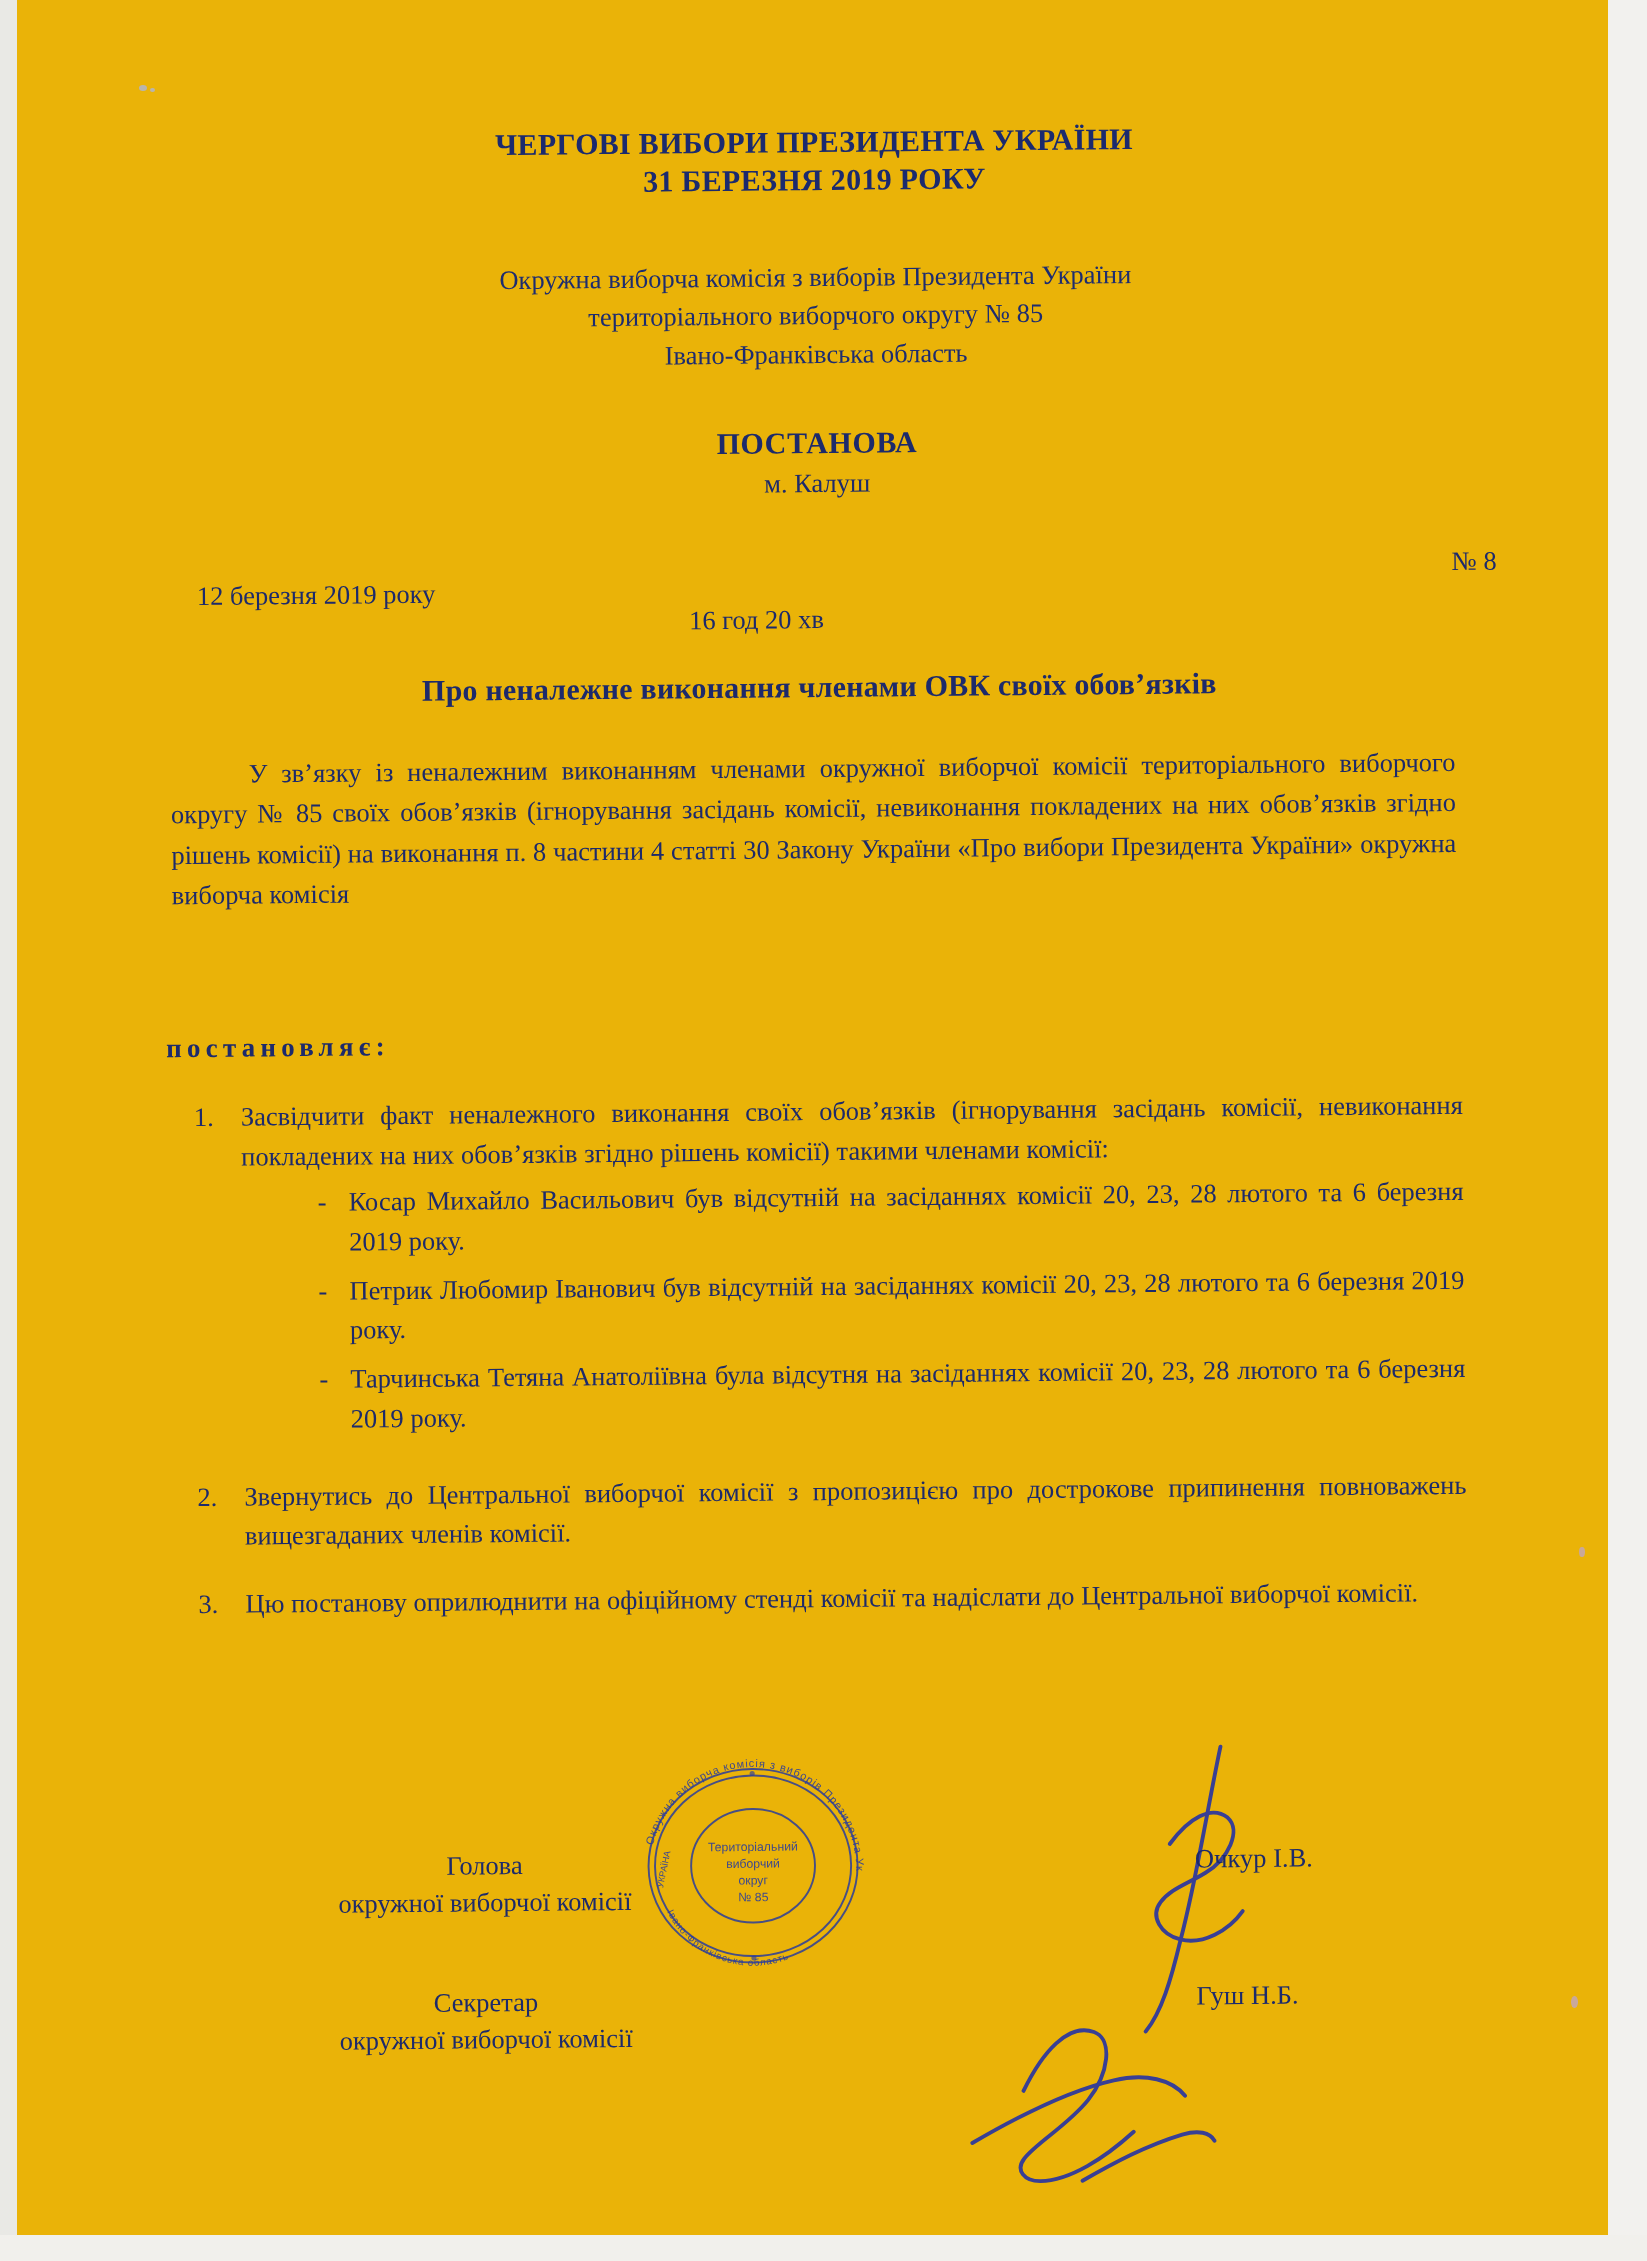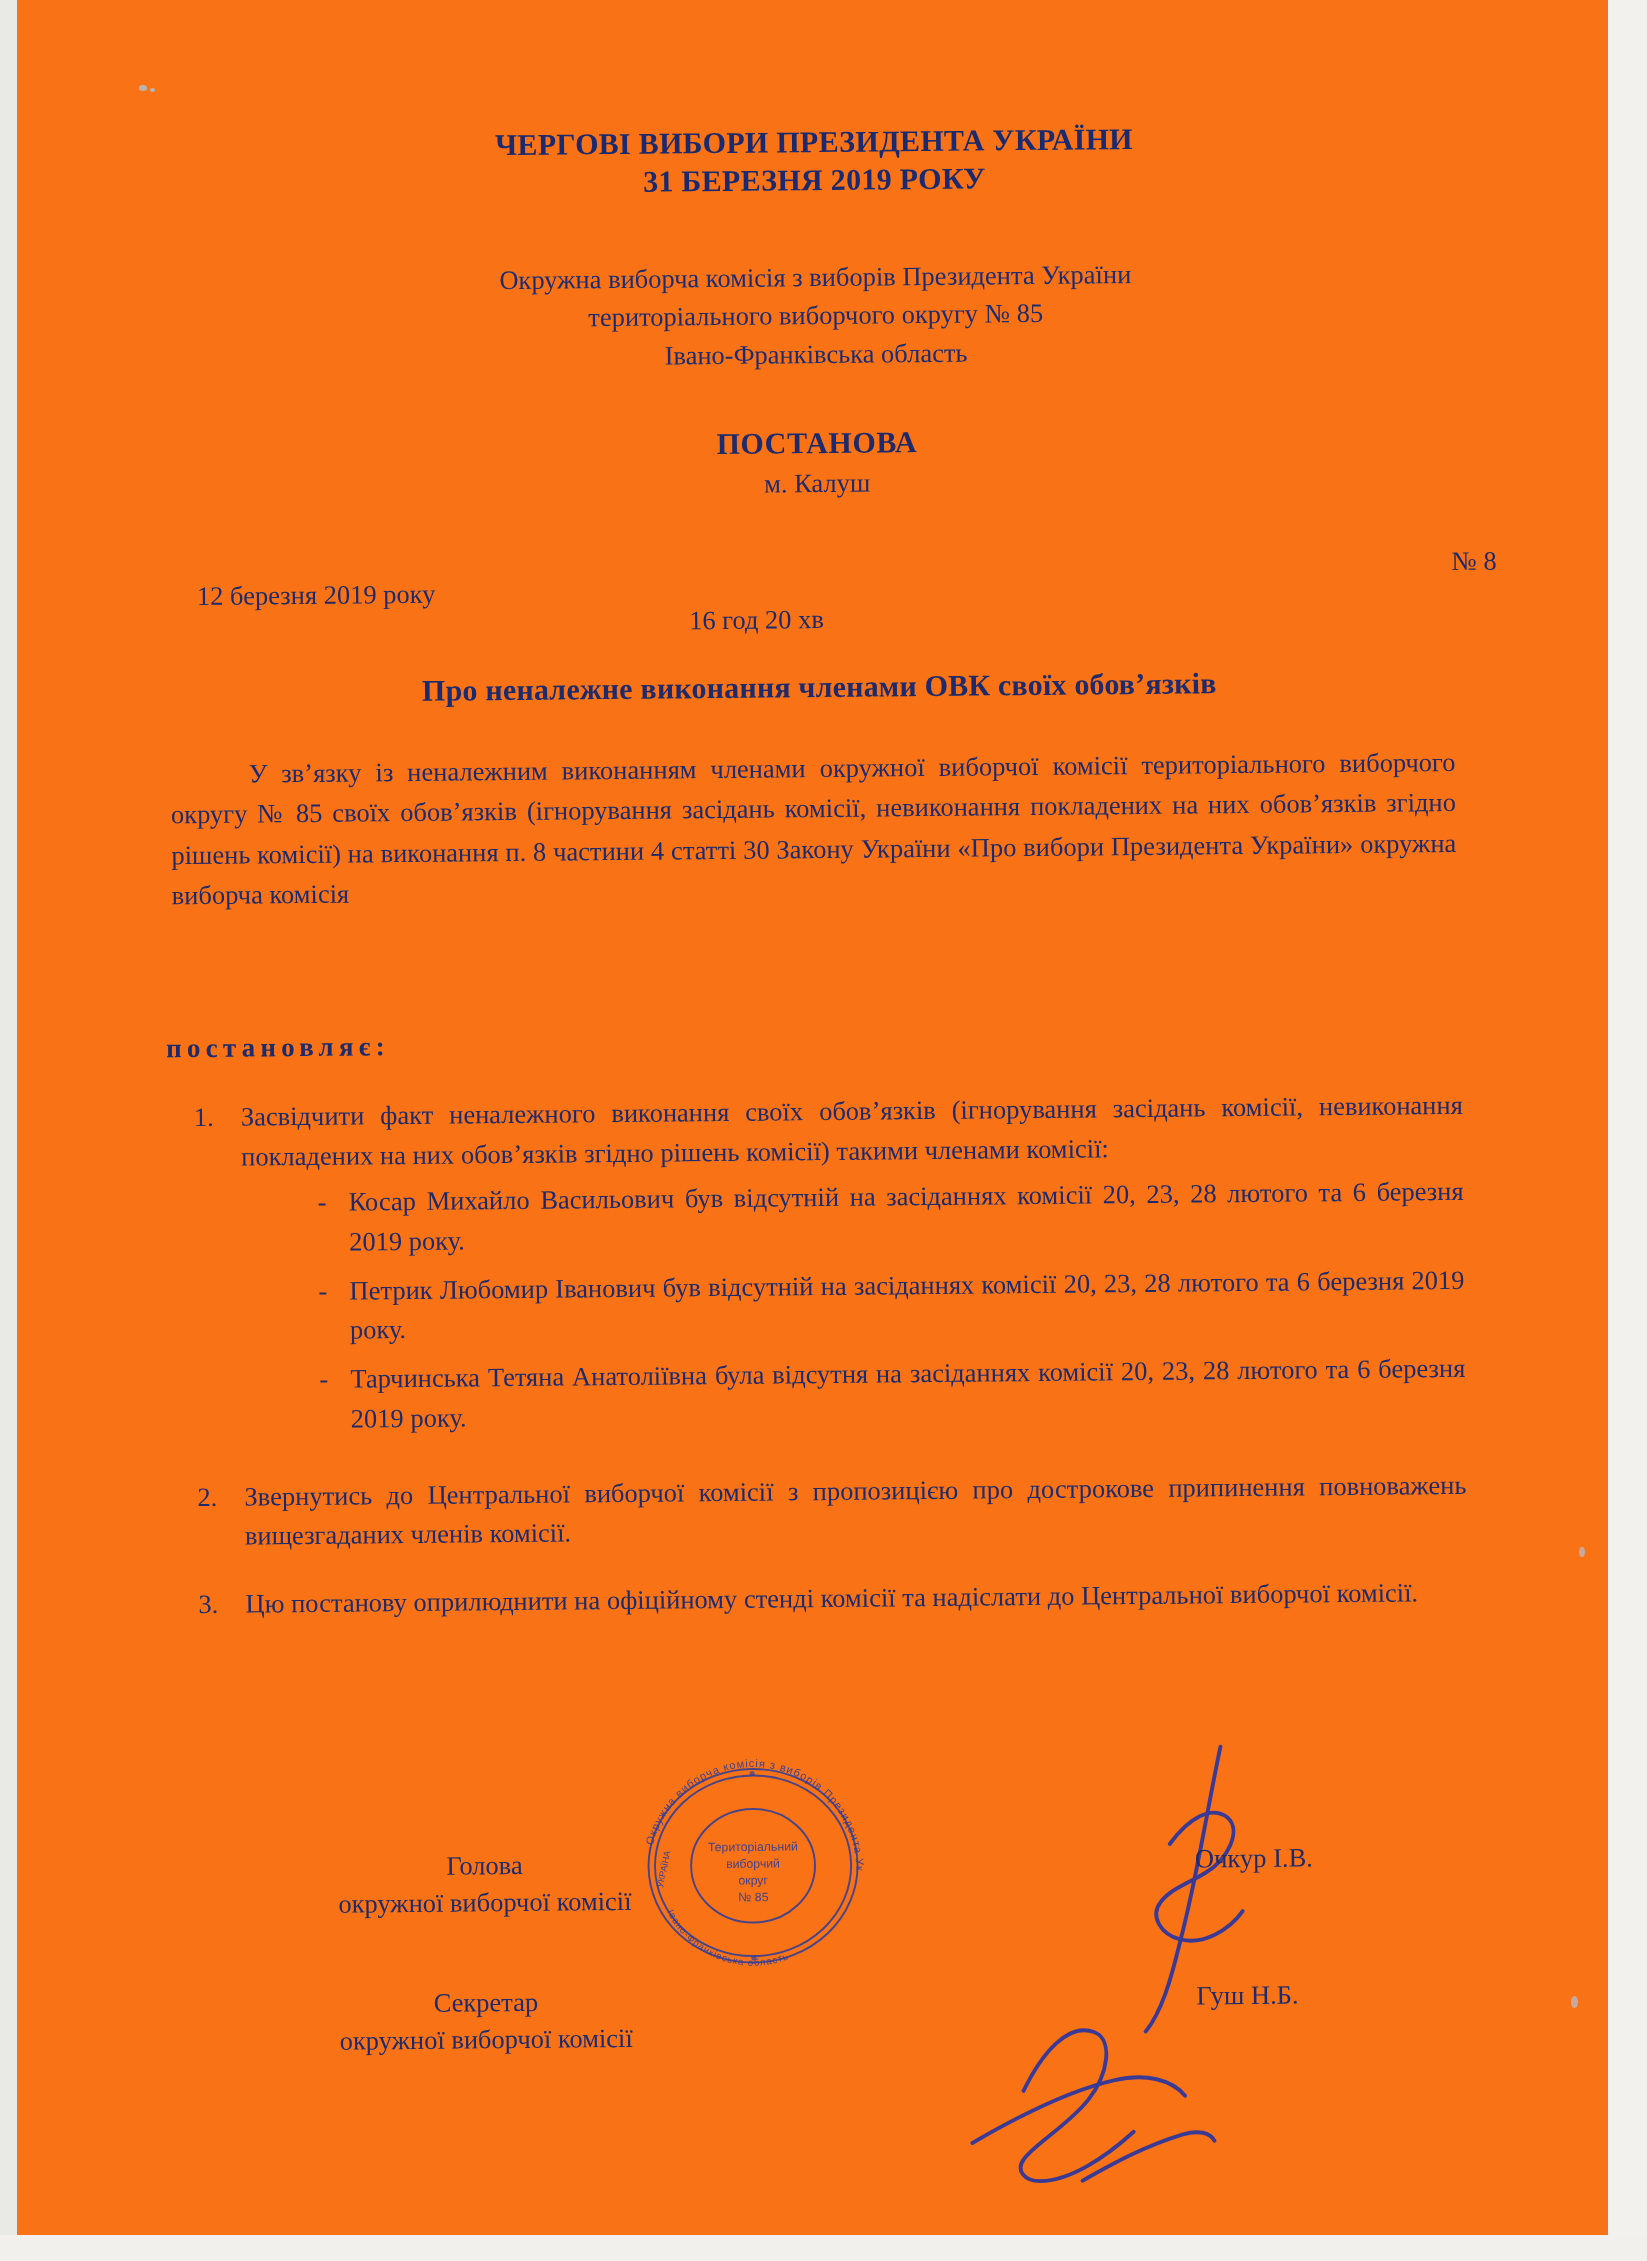--- a/index.html
+++ b/index.html
@@ -16,21 +16,21 @@
     overflow: hidden;
   }
 
   
   .page {
     position: absolute;
     left: 0;
     top: 0;
     width: 1647px;
     height: 2261px;
-    background: #f97316;
+    background: #eab308;
   }
   .page-edge-left {
     position: absolute;
     left: 0; top: 0;
     width: 17px; height: 2261px;
     background: #e9e9e5;
   }
   .page-edge-right {
     position: absolute;
     right: 0; top: 0;

